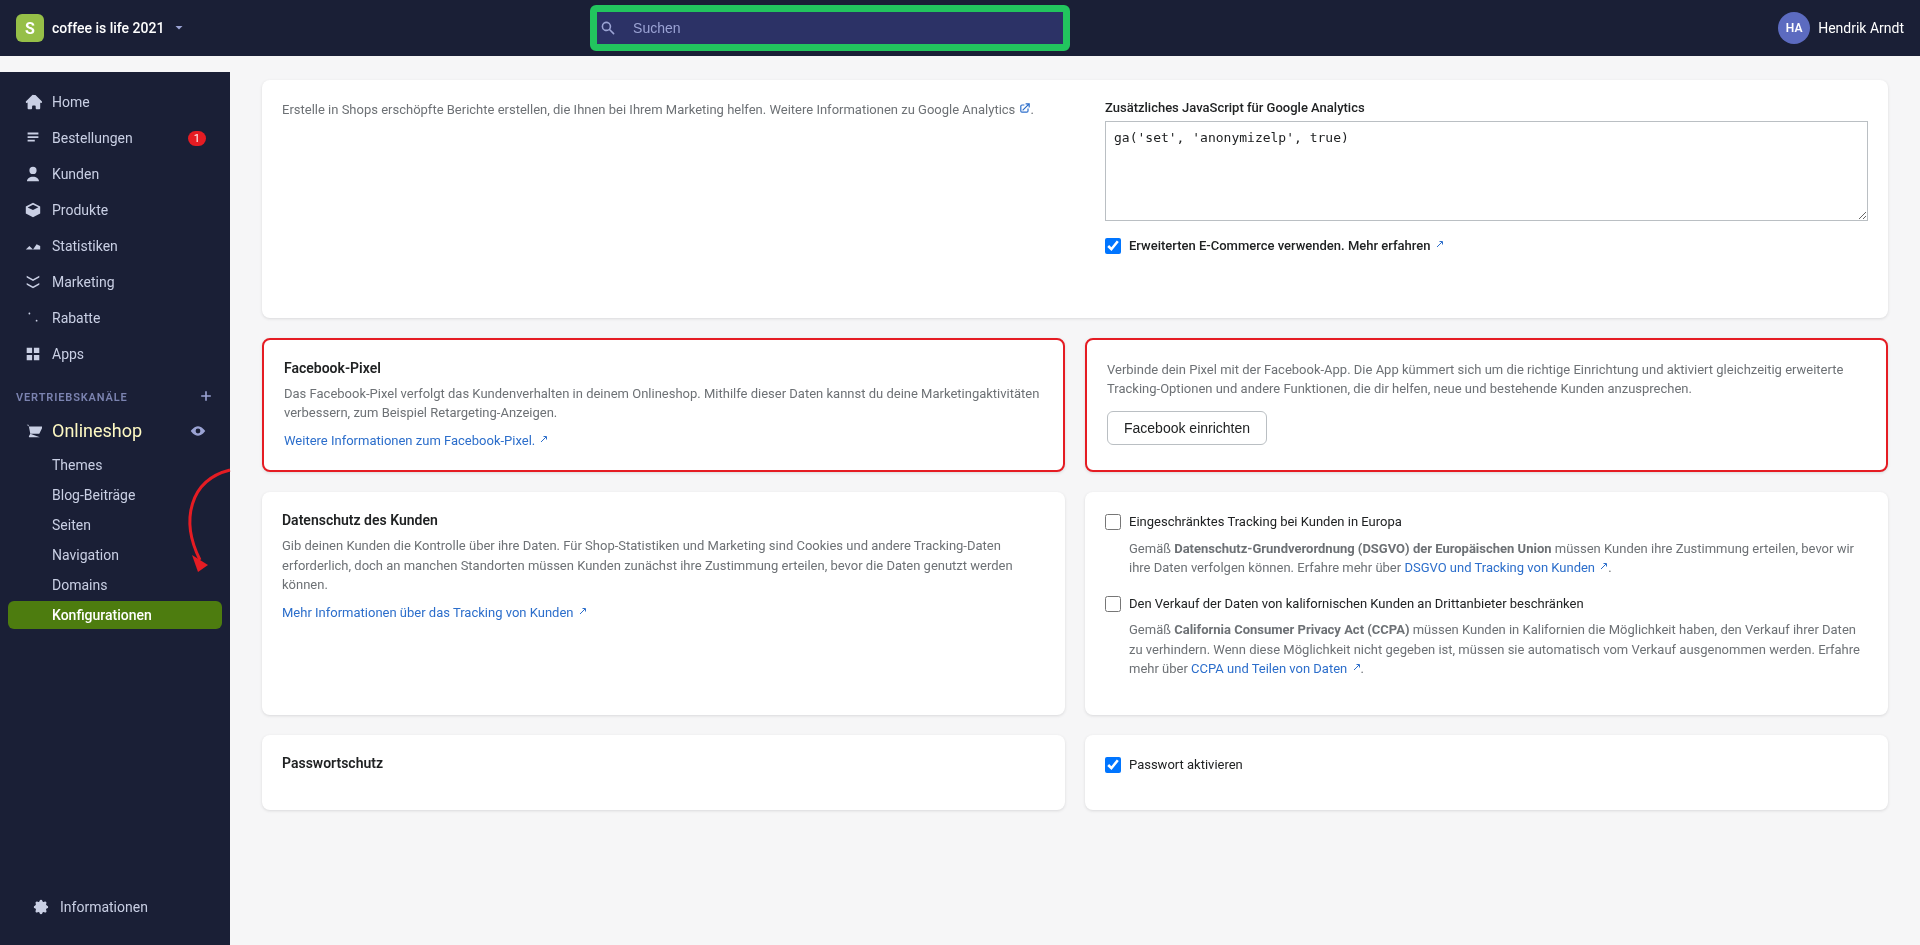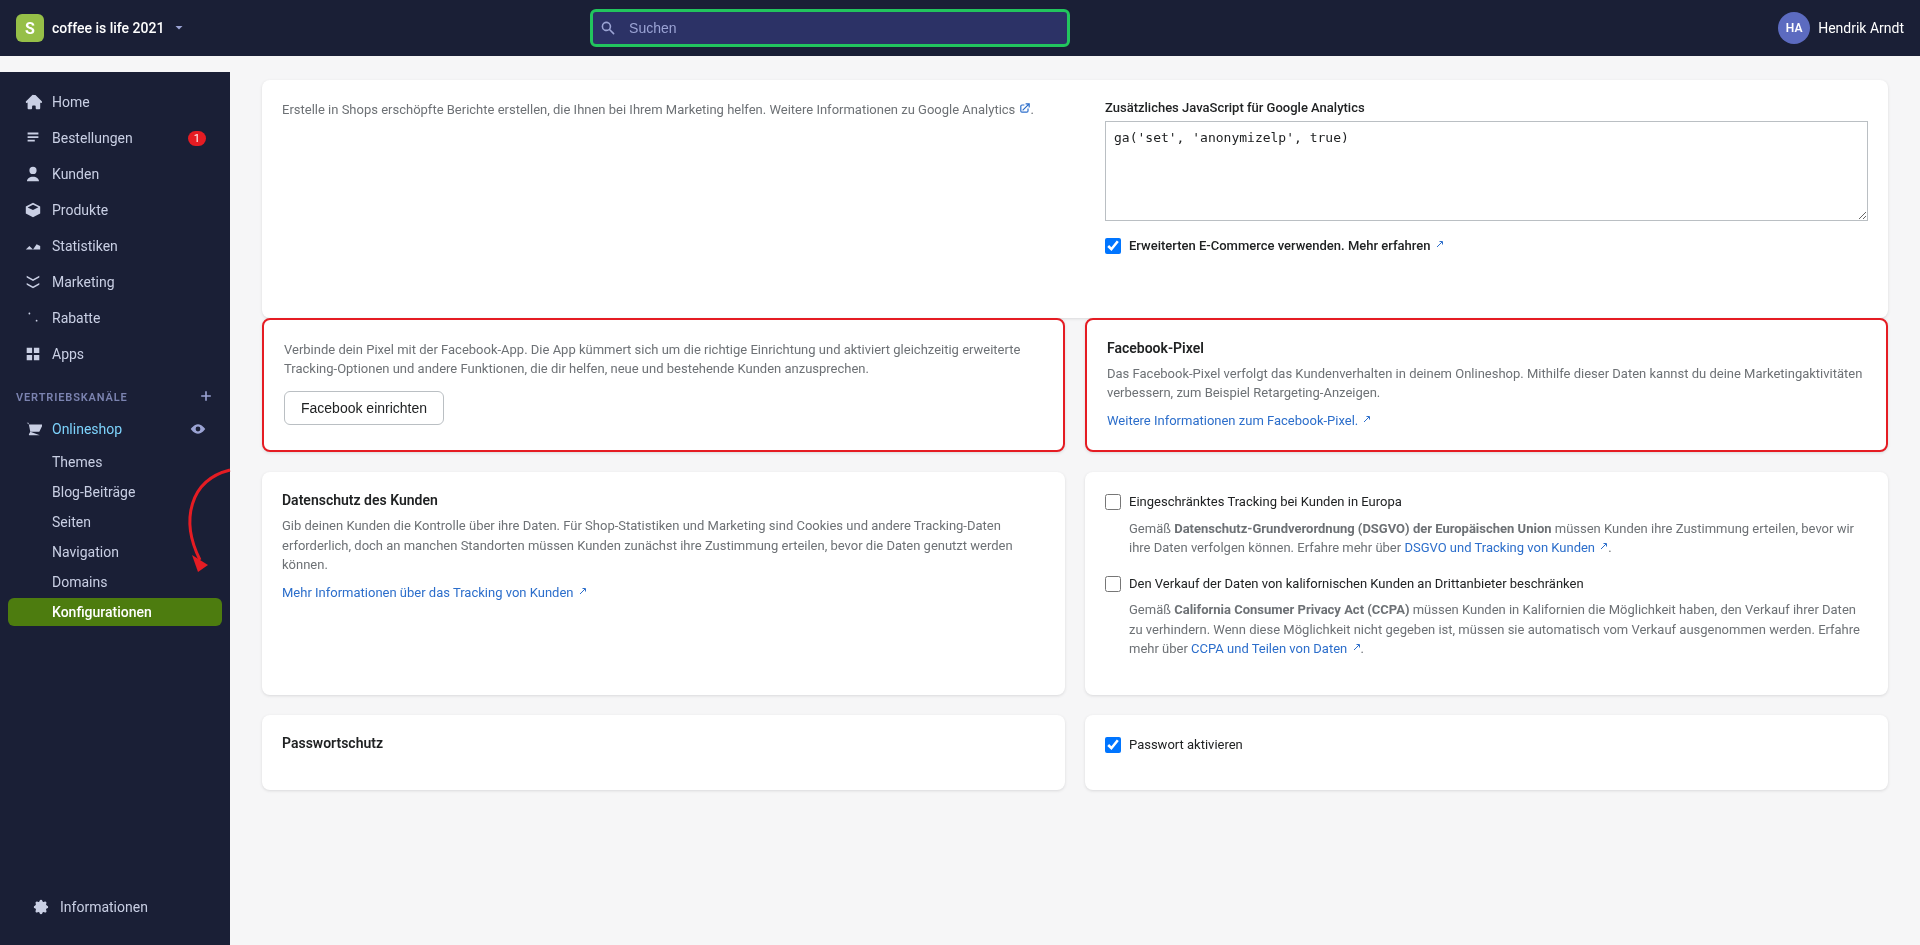--- a/index.html
+++ b/index.html
@@ -33,21 +33,21 @@
       color: white; font-weight: bold; font-size: 16px;
     }
     .topbar-search {
       flex: 1;
       max-width: 480px;
       margin: 0 auto;
     }
     .topbar-search input {
       width: 100%;
       background: #2c3266;
-      border: 3px solid #22c55e;
+      border: 7px solid #22c55e;
       border-radius: 6px;
       color: #fff;
       padding: 8px 12px 8px 36px;
       font-size: 14px;
       outline: none;
     }
     .topbar-search input::placeholder { color: #9ba3d4; }
     .search-wrap {
       position: relative;
     }
@@ -139,23 +139,23 @@
       margin: 1px 8px;
       justify-content: space-between;
     }
     .sidebar-sub-item.active { background: #4d7c0f; color: #fff; font-weight: 500; }
 
     .sidebar-onlineshop-row {
       display: flex;
       align-items: center;
       gap: 10px;
       padding: 8px 16px;
-      color: #7dd3fc;
+      color: #fef9c3;
       cursor: pointer;
-      font-size: 14px;
+      font-size: 18px;
       border-radius: 6px;
       margin: 1px 8px;
       justify-content: space-between;
     }
     .sidebar-onlineshop-row-left { display: flex; align-items: center; gap: 10px; }
 
     .sidebar-settings {
       margin-top: auto;
       padding: 8px 8px;
     }
@@ -166,20 +166,21 @@
       flex: 1;
       padding: 24px 32px;
       max-width: calc(1920px - 230px);
     }
 
     
     .card {
       background: #fff;
       border-radius: 8px;
       box-shadow: 0 1px 3px rgba(63,63,68,.15);
+      margin-bottom: 20px;
       overflow: hidden;
     }
 
     .two-col {
       display: grid;
       grid-template-columns: 1fr 1fr;
       gap: 20px;
       margin-bottom: 20px;
     }
 
@@ -453,32 +454,32 @@
             <svg width="10" height="10" viewBox="0 0 20 20" fill="#2c6ecb">
                 <path d="M11 3h6v6M6 14l10-10" stroke="#2c6ecb" stroke-width="2" fill="none"></path>
               </svg>
           </label>
         </div>
       </div>
     </div>
 
     <div class="two-col">
       <div class="section-card facebook-pixel-card">
-        <p>Verbinde dein Pixel mit der Facebook-App. Die App kümmert sich um die richtige Einrichtung und aktiviert gleichzeitig erweiterte Tracking-Optionen und andere Funktionen, die dir helfen, neue und bestehende Kunden anzusprechen.</p>
-        <button class="btn">Facebook einrichten</button>
-      </div>
-      <div class="section-card facebook-pixel-card">
         <h3>Facebook-Pixel</h3>
         <p>Das Facebook-Pixel verfolgt das Kundenverhalten in deinem Onlineshop. Mithilfe dieser Daten kannst du deine Marketingaktivitäten verbessern, zum Beispiel Retargeting-Anzeigen.</p>
         <p style="margin-top:8px;">
           <a class="link">Weitere Informationen zum Facebook-Pixel.</a>
           <svg width="10" height="10" viewBox="0 0 20 20" fill="#2c6ecb">
               <path d="M11 3h6v6M6 14l10-10" stroke="#2c6ecb" stroke-width="2" fill="none"></path>
             </svg>
         </p>
+      </div>
+      <div class="section-card facebook-pixel-card">
+        <p>Verbinde dein Pixel mit der Facebook-App. Die App kümmert sich um die richtige Einrichtung und aktiviert gleichzeitig erweiterte Tracking-Optionen und andere Funktionen, die dir helfen, neue und bestehende Kunden anzusprechen.</p>
+        <button class="btn">Facebook einrichten</button>
       </div>
     </div>
 
     <div class="two-col">
       <div class="section-card">
         <h3>Datenschutz des Kunden</h3>
         <p>Gib deinen Kunden die Kontrolle über ihre Daten. Für Shop-Statistiken und Marketing sind Cookies und andere Tracking-Daten erforderlich, doch an manchen Standorten müssen Kunden zunächst ihre Zustimmung erteilen, bevor die Daten genutzt werden können.</p>
         <p style="margin-top:8px;">
           <a class="link">Mehr Informationen über das Tracking von Kunden</a>
           <svg width="10" height="10" viewBox="0 0 20 20" fill="#2c6ecb">

